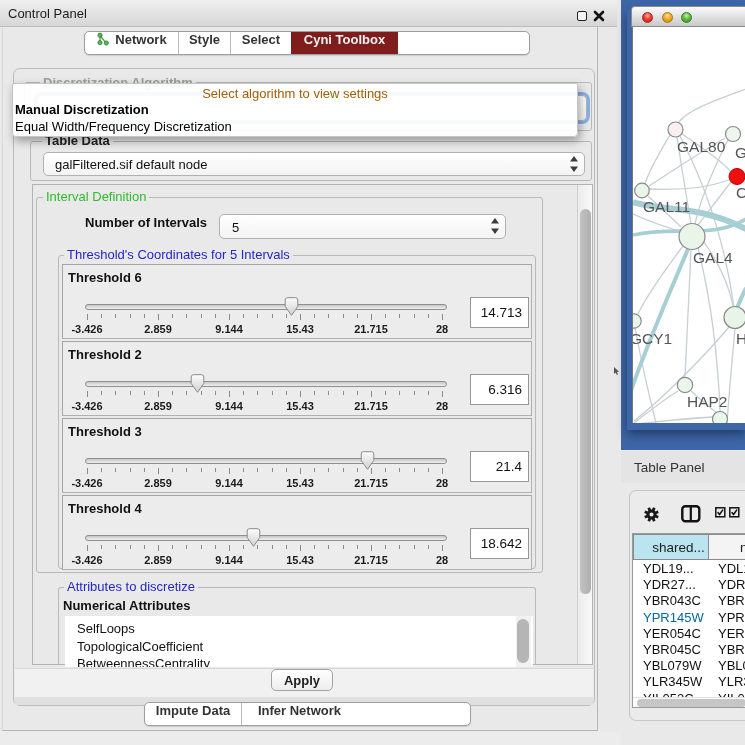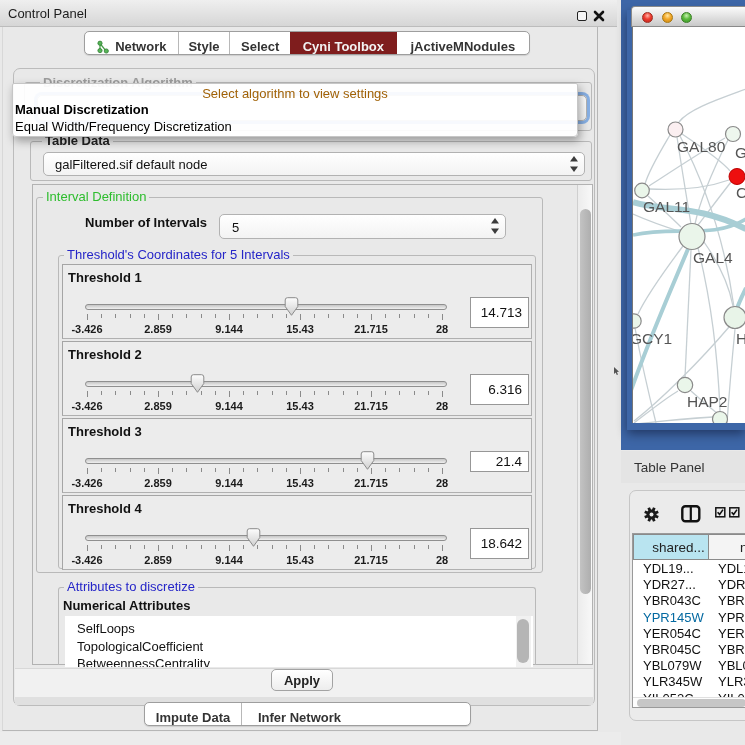--- a/index.html
+++ b/index.html
@@ -1,18 +1,18 @@
 <!DOCTYPE html>
 <html><head><meta charset="utf-8">
 <style>
 html,body{margin:0;padding:0;width:745px;height:745px;overflow:hidden;
  font-family:"Liberation Sans",sans-serif;background:#e9e9e9;}
 *{box-sizing:border-box;}
 .abs{position:absolute;}
-.seg{display:flex;align-items:flex-end;justify-content:center;font-size:13px;font-weight:600;color:#333;}
+.seg{display:flex;align-items:flex-start;justify-content:center;font-size:13px;font-weight:600;color:#333;}
 .segsel{background:#7f1d1d;color:#f2f2f2;}
 .combo{background:linear-gradient(#ffffff,#f3f3f3);border:1px solid #b2b2b2;border-radius:5px;}
 .groupt{font-size:13px;background:#e9e9e9;padding:0 3px;line-height:13px;}
 .tpanel{background:#ececec;border:1px solid #b0b0b0;border-top-color:#a5a5a5;border-left-color:#a5a5a5;}
 .tick{position:absolute;width:1px;background:#8a8a8a;}
 .tlab{position:absolute;width:60px;text-align:center;font-size:11px;font-weight:600;color:#1b1b1b;}
 .vbox{position:absolute;background:#fff;border:1px solid #979797;font-size:13.5px;color:#111;
  display:flex;align-items:center;justify-content:flex-end;padding-right:6px;}
 .thtitle{position:absolute;font-size:13px;font-weight:700;color:#111;}
 </style></head>
@@ -29,21 +29,20 @@
 <div class="abs" style="left:84px;top:31px;width:446px;height:24px;background:#fff;border:1px solid #9e9e9e;border-radius:5px;display:flex;overflow:hidden;box-shadow:0 1px 1px rgba(0,0,0,0.12);">
 <div class="seg" style="width:94px;border-right:1px solid #b8b8b8;"><svg width="14" height="14" style="margin-right:5px;" viewBox="0 0 14 14">
         <path d="M4,3.5 L4,10.5 M4.8,4.5 L10,10.8" stroke="#4a9e4a" stroke-width="1.3" fill="none"></path>
         <circle cx="4" cy="3.2" r="2.1" fill="#58b558" stroke="#2e7d32" stroke-width="0.8"></circle>
         <circle cx="4" cy="10.6" r="2.1" fill="#58b558" stroke="#2e7d32" stroke-width="0.8"></circle>
         <circle cx="10.3" cy="11" r="2.1" fill="#58b558" stroke="#2e7d32" stroke-width="0.8"></circle>
       </svg>Network</div>
 <div class="seg" style="width:52px;border-right:1px solid #b8b8b8;">Style</div>
 <div class="seg" style="width:60px;">Select</div>
 <div class="seg segsel" style="width:107px;">Cyni Toolbox</div>
-<div class="seg" style="width:133px;">jActiveMNodules</div>
 </div>
 <div class="abs" style="left:13px;top:68px;width:582px;height:638px;border:1px solid #bcbcbc;border-radius:7px;background:#e9e9e9;"></div>
 <div class="abs" style="left:24px;top:82px;width:568px;height:49px;border:1px solid #b9b9b9;border-radius:3px;"></div>
 <div class="abs groupt" style="left:40px;top:76px;color:#9d9d9d;font-weight:700;">Discretization Algorithm</div>
 <div class="abs combo" style="left:37px;top:95px;width:550px;height:26px;box-shadow:0 0 0 3px rgba(110,160,225,0.8);"></div>
 <div class="abs" style="left:30px;top:141px;width:562px;height:40px;border:1px solid #b9b9b9;border-radius:3px;"></div>
 <div class="abs groupt" style="left:42px;top:134px;color:#222;font-weight:600;">Table Data</div>
 <div class="abs combo" style="left:43px;top:152px;width:542px;height:24px;"></div>
 <div class="abs" style="left:55px;top:157px;font-size:13px;color:#111;">galFiltered.sif default node</div>
 <svg class="abs" style="left:569px;top:155px;" width="10" height="18">
@@ -58,21 +57,21 @@
 <div class="abs" style="left:85px;top:215px;font-size:13px;font-weight:700;color:#111;">Number of Intervals</div>
 <div class="abs combo" style="left:219px;top:214px;width:287px;height:25px;"></div>
 <div class="abs" style="left:232px;top:220px;font-size:13px;color:#111;">5</div>
 <svg class="abs" style="left:490px;top:217px;" width="10" height="18">
     <path d="M5,1 L9,6.5 L1,6.5 Z" fill="#3c3c3c"></path>
     <path d="M5,17 L9,11.5 L1,11.5 Z" fill="#3c3c3c"></path>
   </svg>
 <div class="abs" style="left:58px;top:255px;width:478px;height:314px;border:1px solid #b9b9b9;border-radius:3px;"></div>
 <div class="abs groupt" style="left:64px;top:248px;color:#2525c8;">Threshold's Coordinates for 5 Intervals</div>
 <div class="abs tpanel" style="left:62px;top:264px;width:470px;height:75px;"></div>
-<div class="thtitle" style="left:68px;top:270px;">Threshold 1</div>
+<div class="thtitle" style="left:68px;top:270px;">Threshold 6</div>
 <div class="abs" style="left:85px;top:304px;width:362px;height:6px;border:1px solid #8f8f8f;border-radius:3px;background:linear-gradient(#c6c6c6,#f0f0f0);"></div>
 <div class="tick" style="left:87.0px;top:314px;height:6px;"></div>
 <div class="tick" style="left:101.2px;top:314px;height:4px;"></div>
 <div class="tick" style="left:115.4px;top:314px;height:4px;"></div>
 <div class="tick" style="left:129.6px;top:314px;height:4px;"></div>
 <div class="tick" style="left:143.8px;top:314px;height:4px;"></div>
 <div class="tick" style="left:158.0px;top:314px;height:6px;"></div>
 <div class="tick" style="left:172.2px;top:314px;height:4px;"></div>
 <div class="tick" style="left:186.4px;top:314px;height:4px;"></div>
 <div class="tick" style="left:200.6px;top:314px;height:4px;"></div>
@@ -191,21 +190,21 @@
 <div class="tlab" style="left:412.0px;top:477px;">28</div>
 <svg class="abs" style="left:359.9px;top:451px;" width="16" height="21">
     <defs>
       <linearGradient id="th3" x1="0" y1="0" x2="0" y2="1">
         <stop offset="0" stop-color="#fdfdfd"></stop>
         <stop offset="1" stop-color="#cfcfcf"></stop>
       </linearGradient>
     </defs>
     <path d="M3.5,0.7 h8 q2.3,0 2.3,2.3 v6.5 l-6.3,8.8 l-6.3,-8.8 v-6.5 q0,-2.3 2.3,-2.3 z" fill="url(#th3)" stroke="#8c8c8c" stroke-width="1"></path>
   </svg>
-<div class="vbox" style="left:470px;top:451px;width:59px;height:21px;">21.4</div>
+<div class="vbox" style="left:470px;top:451px;width:59px;height:31px;">21.4</div>
 <div class="abs tpanel" style="left:62px;top:495px;width:470px;height:75px;"></div>
 <div class="thtitle" style="left:68px;top:501px;">Threshold 4</div>
 <div class="abs" style="left:85px;top:535px;width:362px;height:6px;border:1px solid #8f8f8f;border-radius:3px;background:linear-gradient(#c6c6c6,#f0f0f0);"></div>
 <div class="tick" style="left:87.0px;top:545px;height:6px;"></div>
 <div class="tick" style="left:101.2px;top:545px;height:4px;"></div>
 <div class="tick" style="left:115.4px;top:545px;height:4px;"></div>
 <div class="tick" style="left:129.6px;top:545px;height:4px;"></div>
 <div class="tick" style="left:143.8px;top:545px;height:4px;"></div>
 <div class="tick" style="left:158.0px;top:545px;height:6px;"></div>
 <div class="tick" style="left:172.2px;top:545px;height:4px;"></div>

